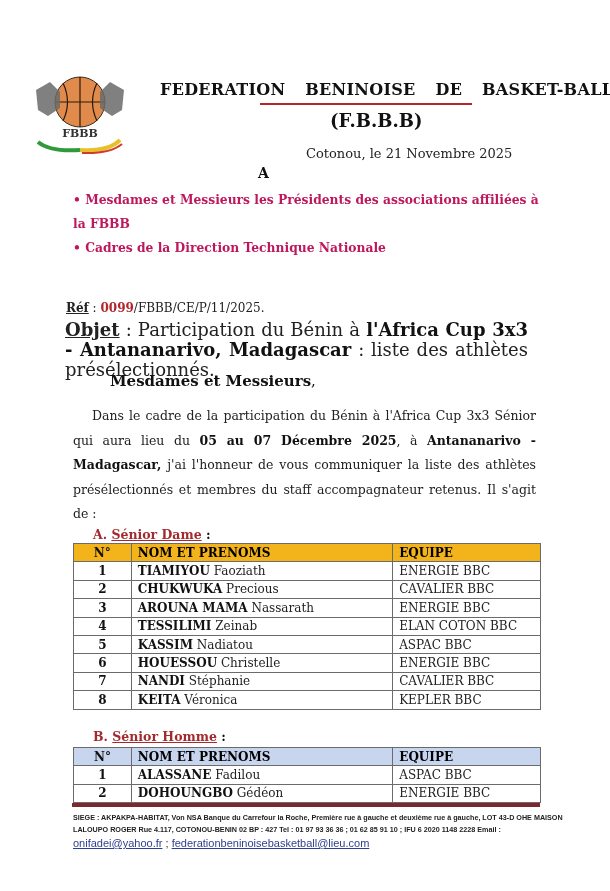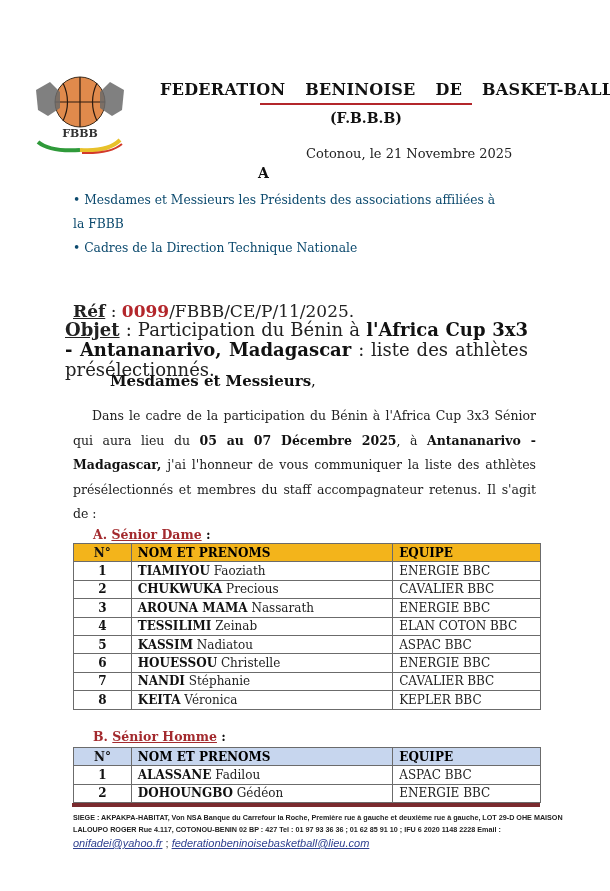--- a/index.html
+++ b/index.html
@@ -1,26 +1,26 @@
 <!DOCTYPE html>
 <html><head>
 <meta charset="utf-8">
 <style>
   html, body { margin:0; padding:0; background:#ffffff; }
   body { width:610px; height:891px; position:relative; overflow:hidden; font-family:"DejaVu Serif", serif; color:#1a1a1a; }
   .abs { position:absolute; }
   .logo { left:30px; top:70px; width:100px; height:90px; }
   .title { left:160px; top:80px; width:420px; font-family:"DejaVu Serif", serif; font-weight:bold; font-size:16px; letter-spacing:0.3px; word-spacing:14px; color:#111; white-space:nowrap; }
   .title-rule { left:260px; top:103px; width:212px; height:2px; background:#b3262b; }
-  .subtitle { left:330px; top:110px; font-weight:bold; font-size:14px; color:#111; }
+  .subtitle { left:330px; top:110px; font-weight:bold; font-size:18px; color:#111; }
   .date { left:258px; top:146px; font-size:13px; color:#222;margin-left:48px; }
   .to-a { left:258px; top:165px; font-weight:bold; font-size:14px; color:#111; }
-  .recipients { left:73px; top:188px; width:470px; font-weight:normal; font-size:12.3px; line-height:24px; color:#0c4a6e; }
+  .recipients { left:73px; top:188px; width:470px; font-weight:bold; font-size:12.3px; line-height:24px; color:#be185d; }
   .recipients div { white-space:nowrap; }
-  .ref { left:73px; top:301px; font-size:17px; color:#222; }
+  .ref { left:66px; top:301px; font-size:12px; color:#222; }
   .ref .lbl { font-weight:bold; text-decoration:underline; }
   .ref .num { color:#b3262b; font-weight:bold; }
   .objet { left:65px; top:320px; width:463px; font-size:18px; line-height:20px; color:#222; text-align:justify; }
   .objet .lbl { font-weight:bold; text-decoration:underline; }
   .objet b { color:#111; }
   .salut { left:110px; top:372px; font-weight:bold; font-size:15px; color:#111; }
   .body-text { left:73px; top:404px; width:463px; font-size:12.5px; line-height:24.5px; color:#222; text-align:justify; text-indent:19px; }
   .body-text b { color:#111; }
   .sec-title { font-weight:bold; font-size:12.5px; color:#a32a2e; }
   .sec-title .u { text-decoration:underline; }
@@ -32,21 +32,21 @@
   td.n, th.n { text-align:center; padding:0; font-weight:bold; color:#111; }
   td b { color:#111; }
   .tbl-a { left:73px; top:543px; width:468px; }
   .tbl-a thead tr { background:#f3b41b; }
   .tbl-b { left:73px; top:747px; width:468px; }
   .tbl-b thead tr { background:#c7d6ee; }
   col.c1 { width:58px; } col.c2 { width:262px; } col.c3 { width:148px; }
   .footer-bar { left:72px; top:803px; width:468px; height:4px; background:#7a2a2e; }
   .footer-text { left:73px; top:812px; width:470px; font-family:"Liberation Sans", sans-serif; font-size:7.2px; line-height:12px; font-weight:bold; color:#222; white-space:nowrap; }
   .footer-emails { left:73px; top:837px; font-family:"Liberation Sans", sans-serif; font-size:11px; color:#333; }
-  .footer-emails a { color:#2d3f8f; text-decoration:underline;font-style:italic; }
+  .footer-emails a { color:#2d3f8f; text-decoration:underline; }
 </style>
 </head>
 <body>
 
 <div class="abs logo">
   <svg width="100" height="90" viewBox="0 0 100 90">
     <circle cx="50" cy="32" r="25" fill="#e08a4c" stroke="#3a2a1a" stroke-width="1"></circle>
     <line x1="50" y1="7" x2="50" y2="57" stroke="#2a1a10" stroke-width="1.2"></line>
     <line x1="25" y1="32" x2="75" y2="32" stroke="#2a1a10" stroke-width="1.2"></line>
     <path d="M33 13 Q42 32 33 51" fill="none" stroke="#2a1a10" stroke-width="1.2"></path>
@@ -166,18 +166,18 @@
       <tr>
         <td class="n">2</td>
         <td><b>DOHOUNGBO</b> <span>Gédéon</span></td>
         <td>ENERGIE BBC</td>
       </tr>
     </tbody>
 </table>
 
 <div class="abs footer-bar"></div>
 <div class="abs footer-text">
-  <div>SIEGE : AKPAKPA-HABITAT, Von NSA Banque du Carrefour la Roche, Première rue à gauche et deuxième rue à gauche, LOT 29-D OHE MAISON</div>
+  <div>SIEGE : AKPAKPA-HABITAT, Von NSA Banque du Carrefour la Roche, Première rue à gauche et deuxième rue à gauche, LOT 43-D OHE MAISON</div>
   <div>LALOUPO ROGER Rue 4.117, COTONOU-BENIN  02 BP : 427 Tel : 01 97 93 36 36 ; 01 62 85 91 10 ; IFU  6 2020 1148 2228 Email :</div>
 </div>
 <div class="abs footer-emails">
   <a>onifadei@yahoo.fr</a><span> ; </span><a>federationbeninoisebasketball@lieu.com</a>
 </div>
 
 </body></html>

